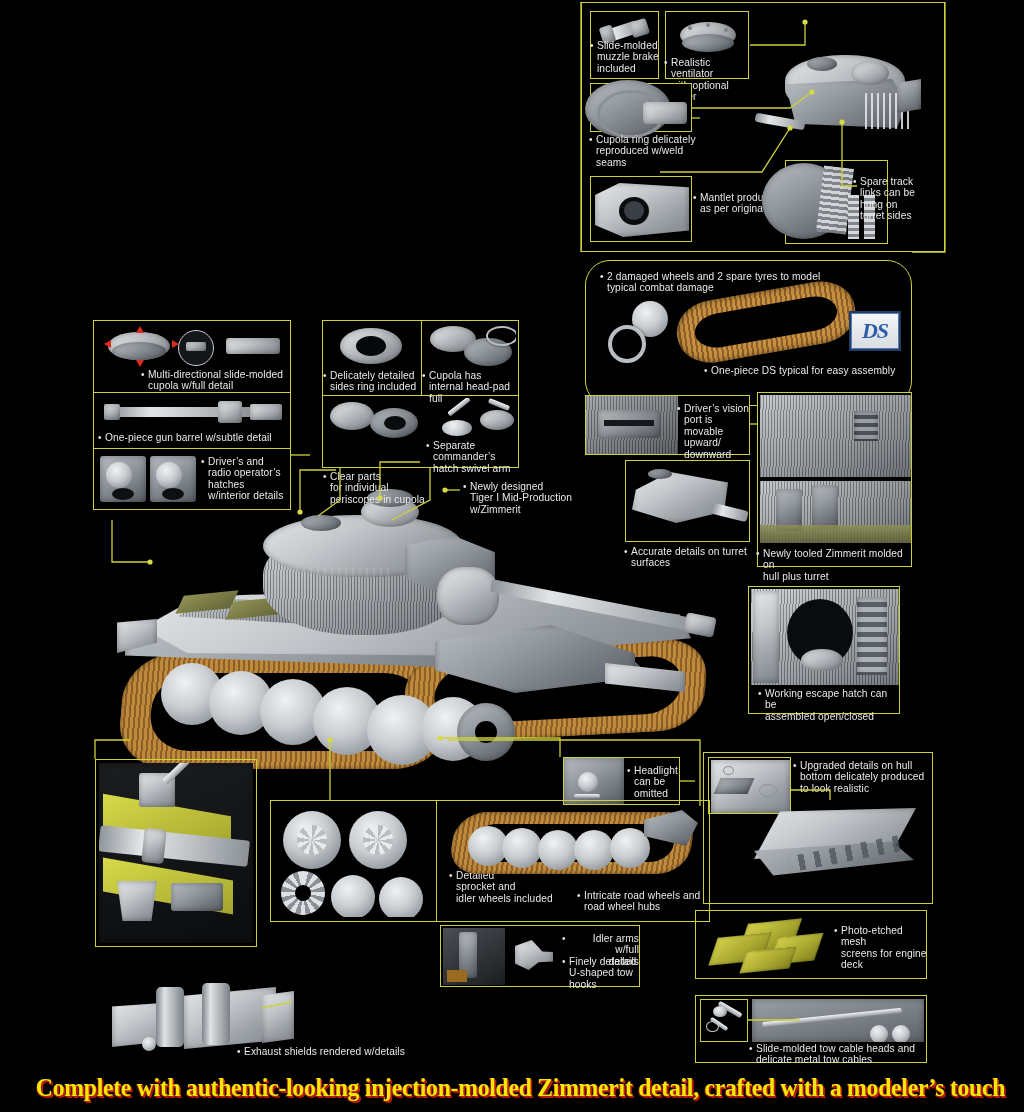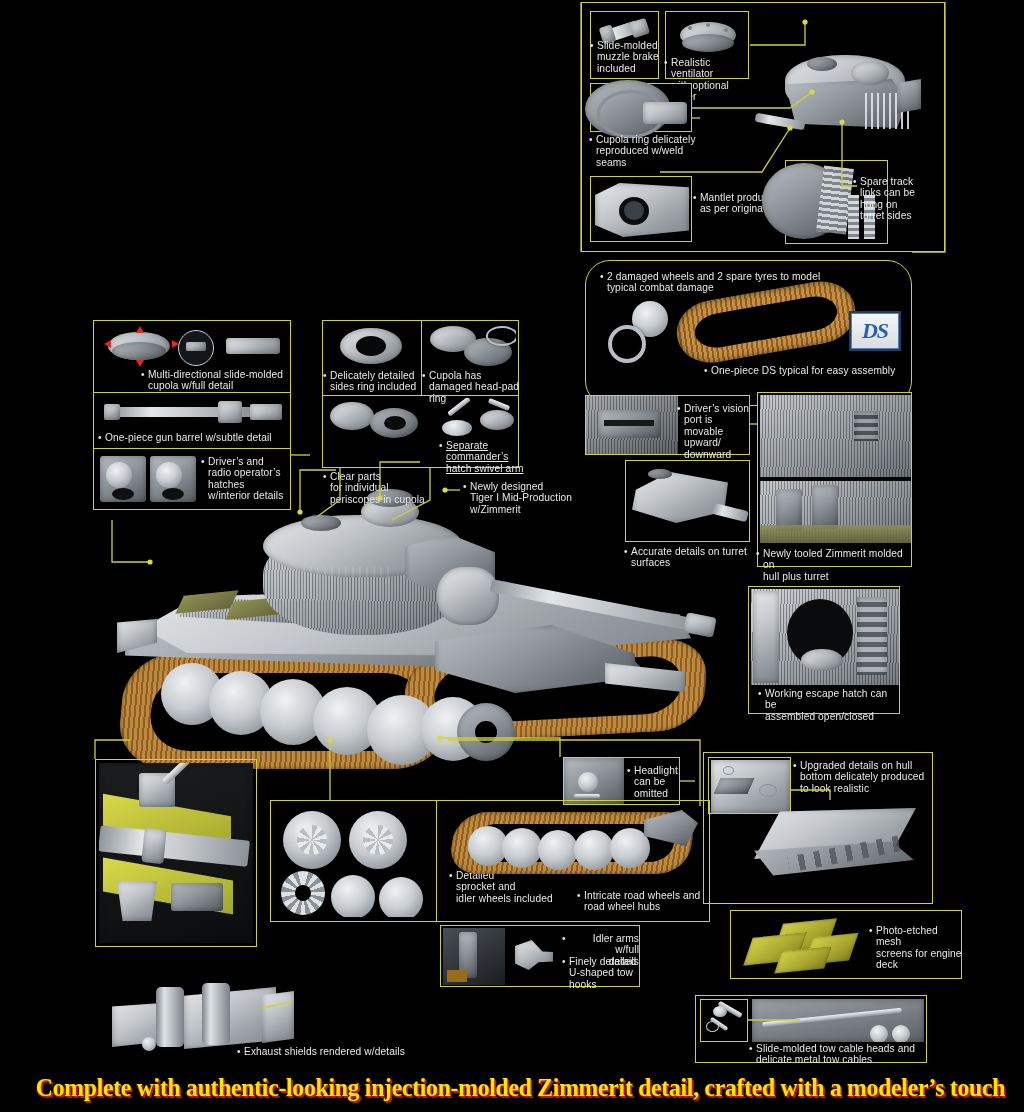--- a/index.html
+++ b/index.html
@@ -362,38 +362,38 @@
   </div>
   <div class="cap" style="left:330px;top:370px;width:88px;">Delicately detailed
 sides ring included</div>
 
   <div class="photo" style="left:424px;top:324px;width:92px;height:44px;">
     <div class="styrene" style="left:6px;top:2px;width:46px;height:26px;border-radius:50%;"></div>
     <div class="styrene dark" style="left:40px;top:14px;width:48px;height:28px;border-radius:50%;"></div>
     <div class="ring" style="position:absolute;left:62px;top:2px;width:28px;height:16px;border-width:2px;"></div>
   </div>
   <div class="cap" style="left:429px;top:370px;width:90px;">Cupola has
-damaged head-pad ring</div>
+internal head-pad full</div>
 
   <div class="photo" style="left:326px;top:398px;width:100px;height:42px;">
     <div class="styrene" style="left:4px;top:4px;width:44px;height:28px;border-radius:50%;"></div>
     <div class="styrene dark" style="left:44px;top:10px;width:48px;height:30px;border-radius:50%;"></div>
     <div style="position:absolute;left:58px;top:18px;width:22px;height:14px;border-radius:50%;background:#0a0b0d;"></div>
   </div>
   <div class="cap" style="left:330px;top:436px;width:104px;margin-top:35px;">Clear parts
 for individual
 periscopes in cupola</div>
 
   <div class="photo" style="left:440px;top:398px;width:78px;height:42px;">
     <div class="rod" style="position:absolute;left:6px;top:6px;width:26px;height:5px;transform:rotate(-38deg);"></div>
     <div class="disc" style="position:absolute;left:2px;top:22px;width:30px;height:16px;"></div>
     <div class="styrene" style="left:40px;top:12px;width:34px;height:20px;border-radius:50%;"></div>
     <div class="rod" style="position:absolute;left:48px;top:4px;width:22px;height:5px;transform:rotate(22deg);"></div>
   </div>
-  <div class="cap" style="left:446px;top:440px;width:92px;text-decoration:underline;">Separate commander’s
+  <div class="cap" style="left:433px;top:440px;width:92px;">Separate commander’s
 hatch swivel arm</div>
 
   <div class="cap" style="left:470px;top:481px;width:120px;">Newly designed
 Tiger I Mid-Production
 w/Zimmerit</div>
 
   <div class="panel" style="left:563px;top:757px;width:117px;height:48px;">
     <div class="photo" style="left:0;top:0;width:60px;height:46px;">
       <div class="styrene dark" style="position:absolute;inset:0;"></div>
       <div class="disc" style="position:absolute;left:14px;top:14px;width:20px;height:20px;"></div>
@@ -416,21 +416,21 @@
 to look realistic</div>
   <div class="photo" style="left:740px;top:790px;width:190px;height:110px;">
     <div class="styrene" style="left:14px;top:18px;width:162px;height:58px;
          clip-path:polygon(16% 6%,100% 0,86% 72%,0 88%);"></div>
     <div class="styrene dark" style="left:14px;top:46px;width:160px;height:46px;
          clip-path:polygon(0 32%,86% 12%,100% 52%,12% 86%);"></div>
     <div style="position:absolute;left:48px;top:56px;width:112px;height:16px;transform:rotate(-11deg);
          background:repeating-linear-gradient(90deg,transparent 0 10px,rgba(80,86,92,.8) 10px 16px);"></div>
   </div>
 
-  <div class="panel" style="left:730px;top:910px;width:232px;height:69px;">
+  <div class="panel" style="left:695px;top:910px;width:232px;height:69px;">
     <div class="pe" style="position:absolute;left:48px;top:10px;width:52px;height:30px;transform:skewX(-24deg) rotate(-6deg);"></div>
     <div class="pe" style="position:absolute;left:18px;top:24px;width:52px;height:28px;transform:skewX(-24deg) rotate(-6deg);"></div>
     <div class="pe" style="position:absolute;left:78px;top:24px;width:44px;height:28px;transform:skewX(-24deg) rotate(-6deg);"></div>
     <div class="pe" style="position:absolute;left:48px;top:38px;width:48px;height:22px;transform:skewX(-24deg) rotate(-6deg);"></div>
     <div class="cap" style="left:145px;top:14px;width:88px;">Photo-etched mesh
 screens for engine
 deck</div>
   </div>
 
   <div class="group" style="left:695px;top:995px;width:232px;height:68px;"></div>

